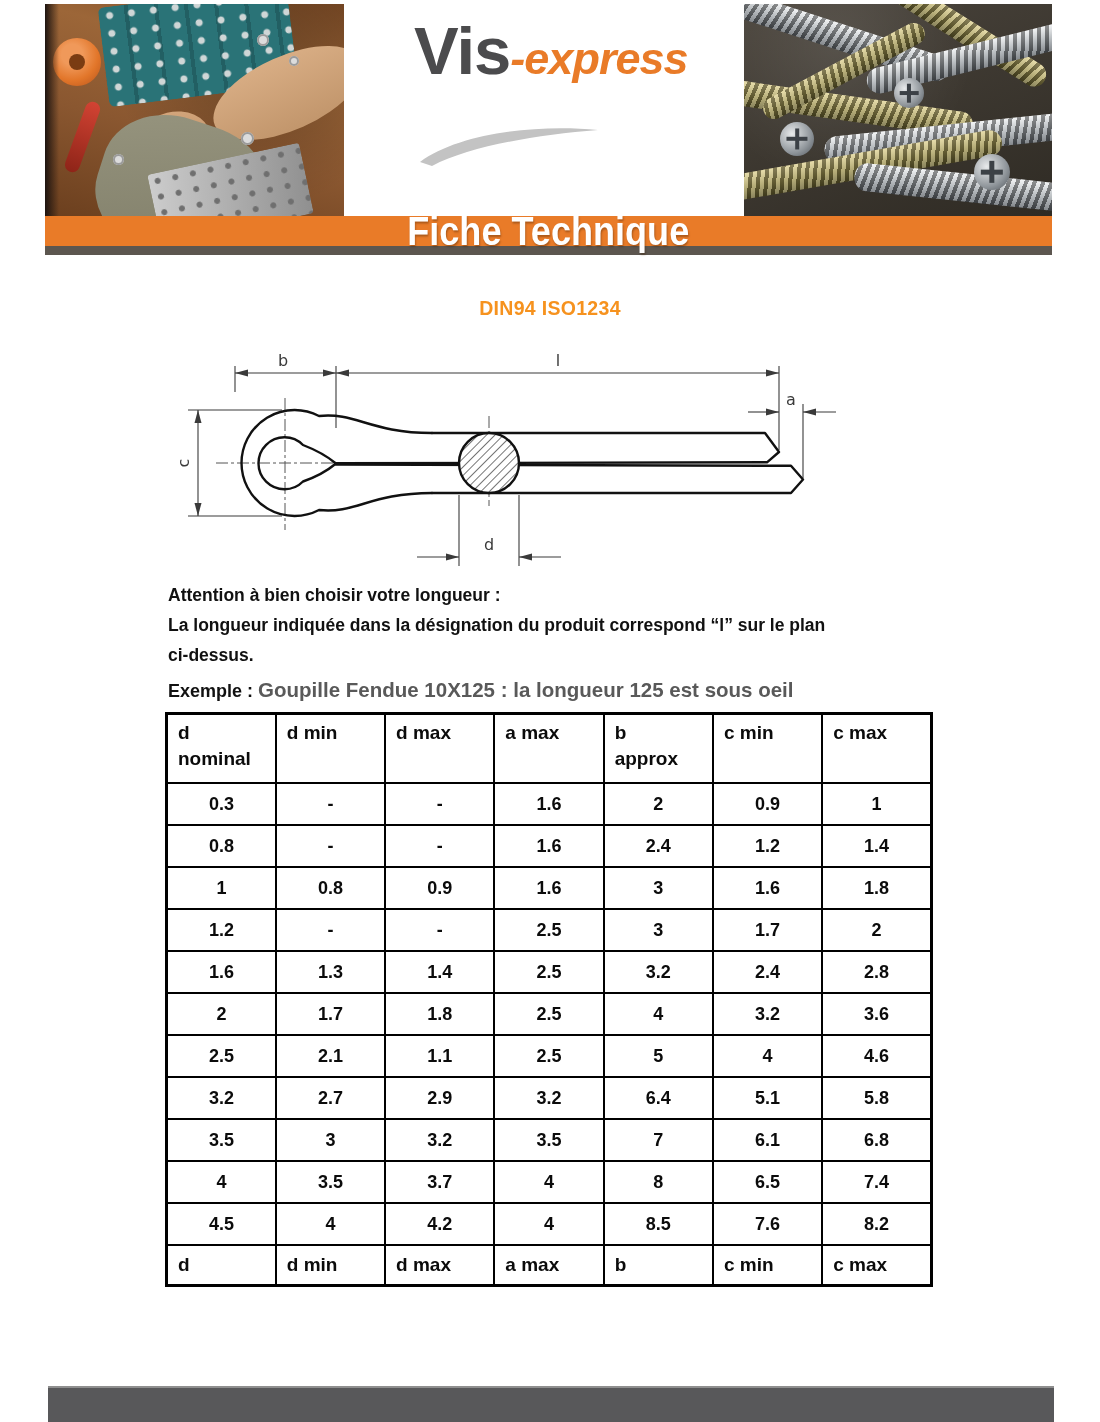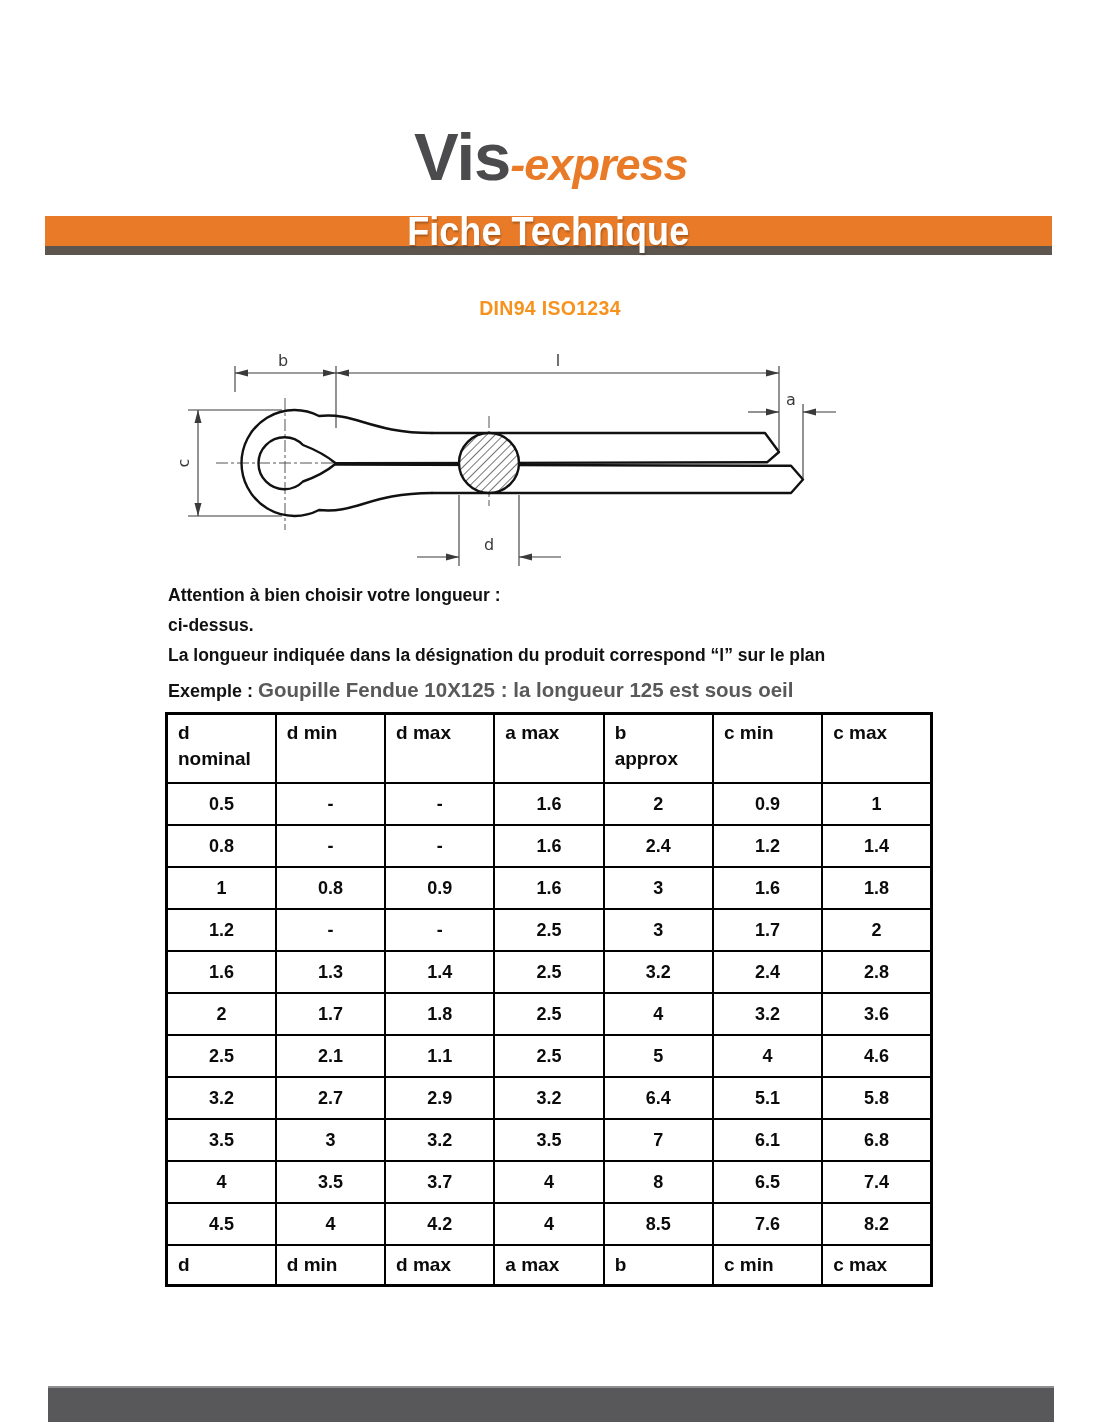--- a/index.html
+++ b/index.html
@@ -1,21 +1,21 @@
 <!DOCTYPE html>
 <html style="--banner-orange: #E97B28; --title-orange: #F6921E; --logo-gray: #4B4B4D; --strip-gray: #5C564F; --bottom-bar-gray: #58585A; --example-gray: #595959;"><head>
 <meta charset="utf-8">
 <style>
   html,body{margin:0;padding:0;background:#fff;}
   .page{position:relative;width:1100px;height:1422px;background:#fff;overflow:hidden;
         font-family:"Liberation Sans",sans-serif;}
 
   
   .header-block{position:absolute;left:45px;top:4px;width:1007px;}
-  .photos-row{display:flex;height:212px;overflow:hidden;align-items:center;}
+  .photos-row{display:flex;height:212px;overflow:hidden;}
   .photo{position:relative;overflow:hidden;}
   .photo-left{width:299px;background:
       radial-gradient(circle at 72% 28%, rgba(0,0,0,.28), transparent 55%),
       linear-gradient(15deg,#6b3f1e 0%,#8a5730 40%,#9c6638 72%,#7c4b26 100%);}
   .photo-left .dark-edge{position:absolute;left:0;top:0;width:14px;height:100%;
       background:linear-gradient(90deg,#1d1410,rgba(0,0,0,0));}
   .organizer{position:absolute;left:58px;top:-8px;width:190px;height:100px;
       transform:rotate(-7deg);border-radius:6px;
       background:
         radial-gradient(circle at 11px 9px,#cfd6d6 3px,transparent 4px),
@@ -214,22 +214,22 @@
     </g>
 
     <g>
       <circle cx="319" cy="111" r="30" fill="#fff" stroke="none"></circle>
       <circle cx="319" cy="111" r="30" fill="url(#hatch)" stroke="#111" stroke-width="2.4"></circle>
     </g>
   </svg>
 
   <div class="notes">
     <div>Attention à bien choisir votre longueur :</div>
+    <div>La longueur indiquée dans la désignation du produit correspond “l” sur le plan</div>
     <div>ci-dessus.</div>
-    <div>La longueur indiquée dans la désignation du produit correspond “l” sur le plan</div>
     <div class="example-line">
       <span>Exemple :</span>
       <span class="example-text">Goupille Fendue 10X125 : la longueur 125 est sous oeil</span>
     </div>
   </div>
 
   <div class="table-wrap">
     <table class="dims">
       <thead>
           <tr>
@@ -239,21 +239,21 @@
             <th>d max</th>
             <th>a max</th>
             <th>b
 approx</th>
             <th>c min</th>
             <th>c max</th>
           </tr>
         </thead>
       <tbody>
           <tr>
-            <td>0.5</td>
+            <td>0.3</td>
             <td>-</td>
             <td>-</td>
             <td>1.6</td>
             <td>2</td>
             <td>0.9</td>
             <td>1</td>
           </tr>
           <tr>
             <td>0.8</td>
             <td>-</td>

